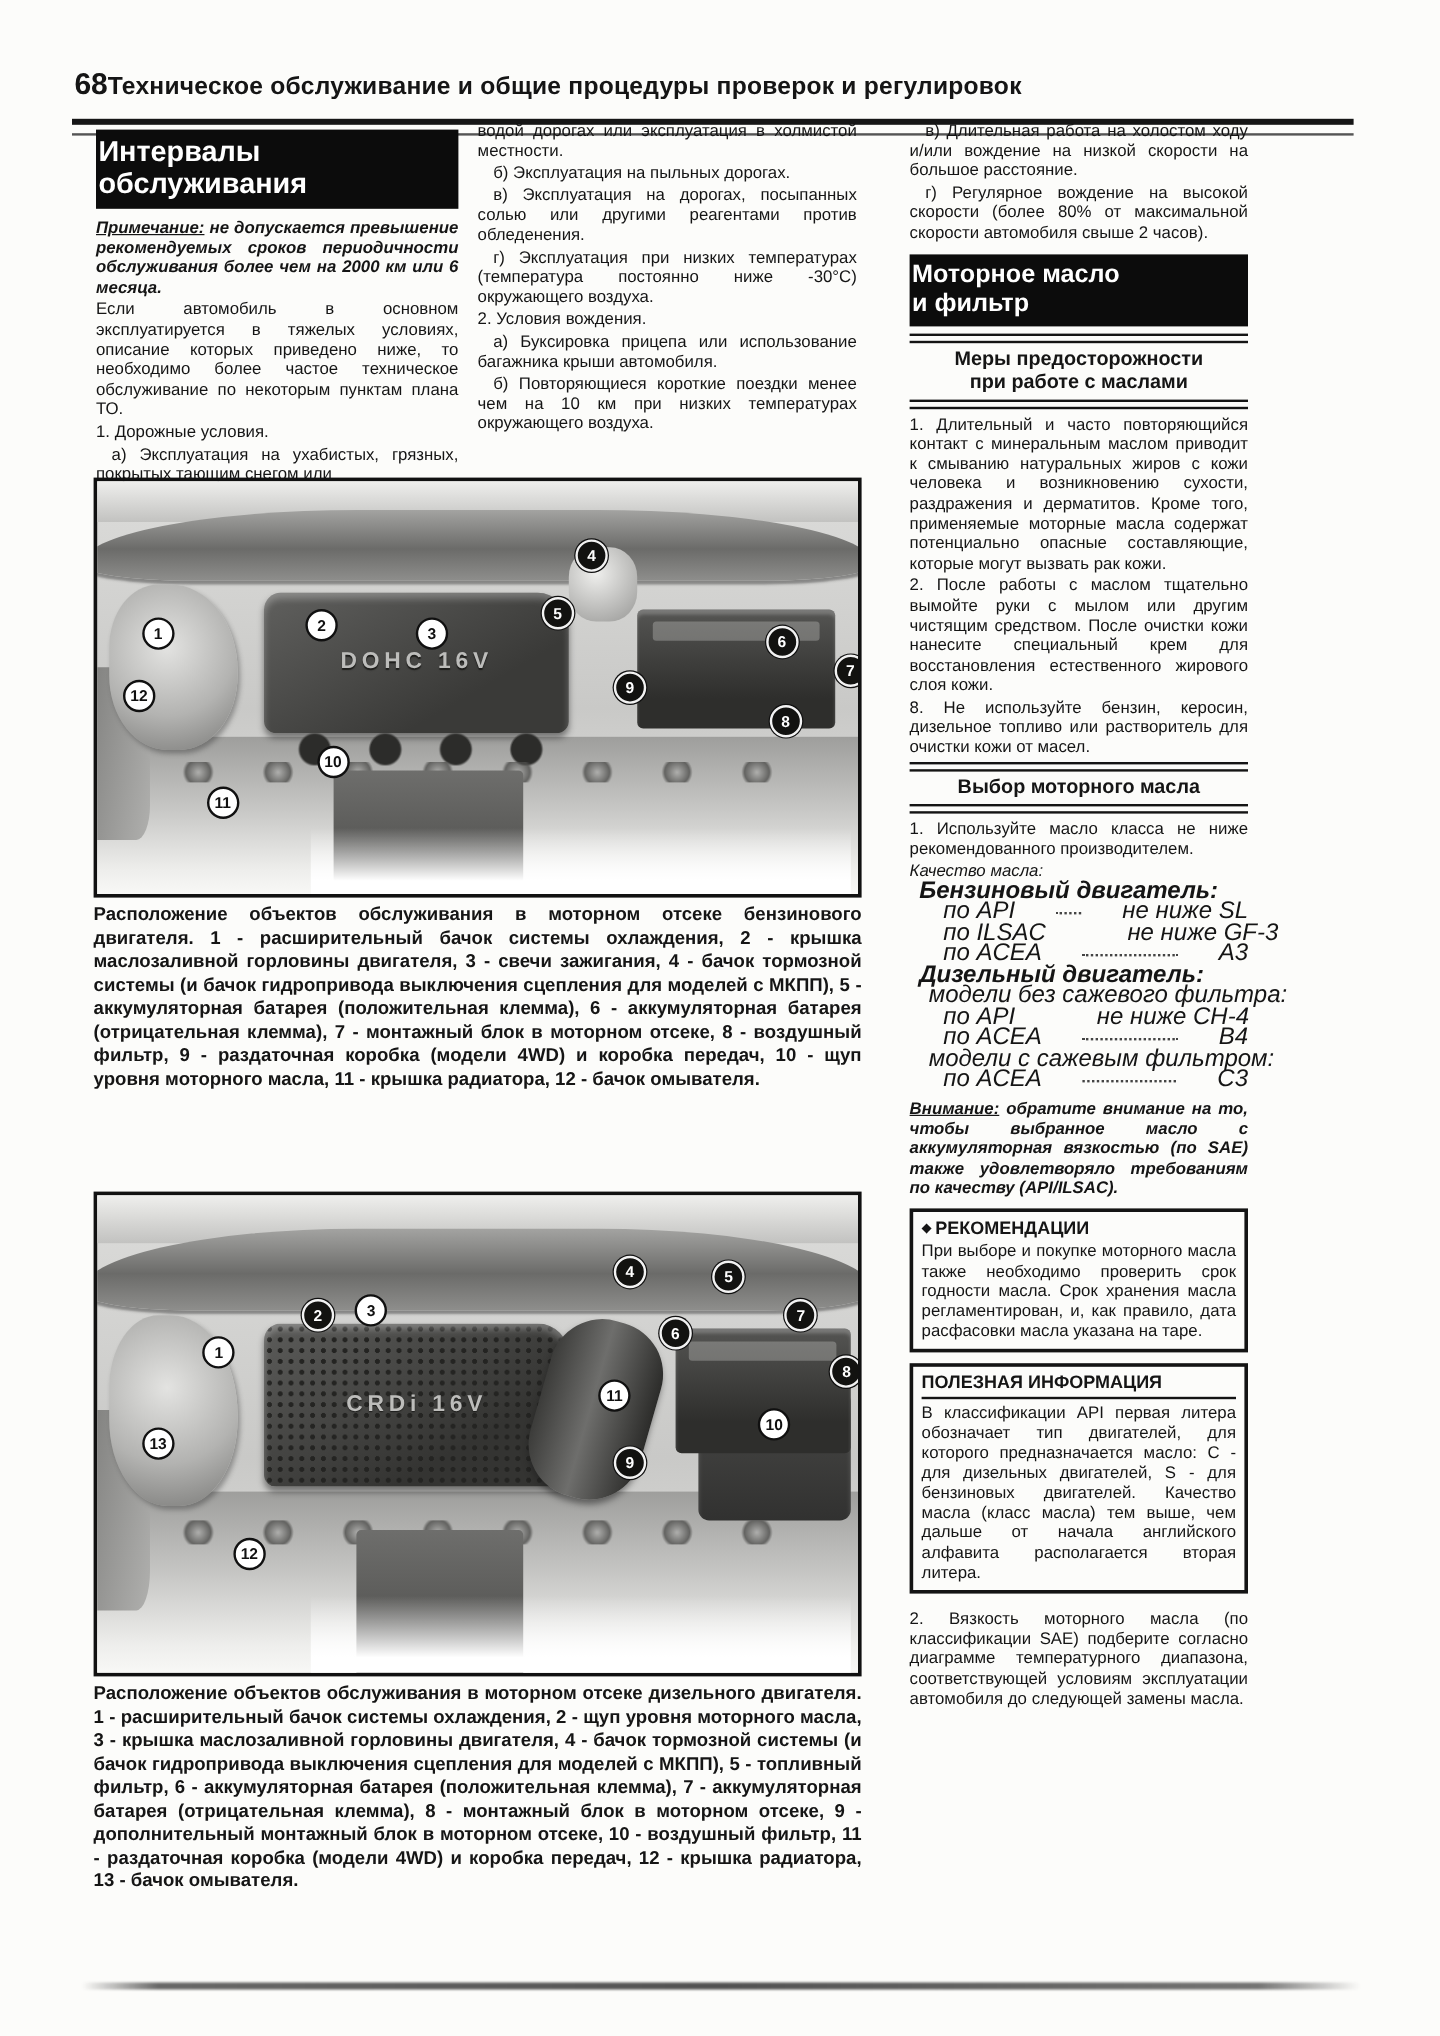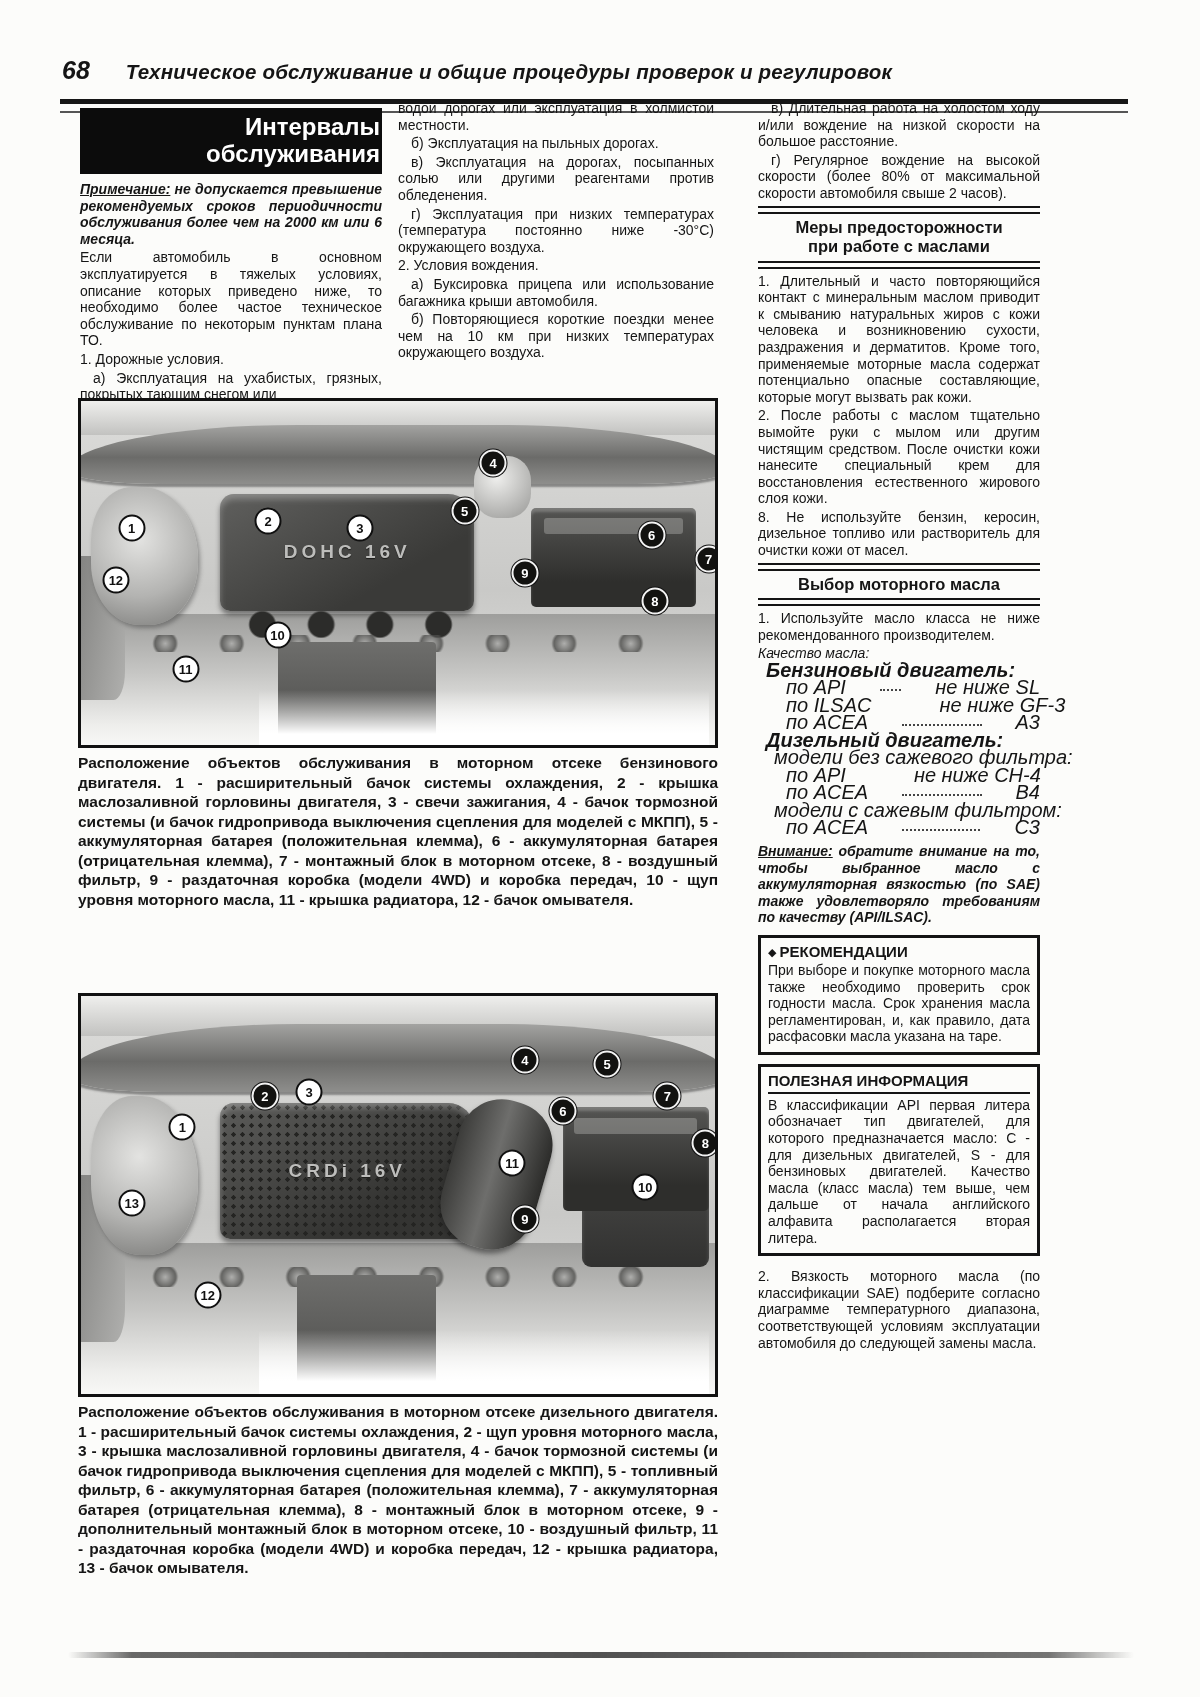--- a/index.html
+++ b/index.html
@@ -4,32 +4,32 @@
 <style>
   html,body{margin:0;padding:0;}
   body{
     width:1200px;height:1697px;position:relative;
     background:#fcfcfa;color:#151515;
     font-family:"Liberation Sans","DejaVu Sans",sans-serif;
     -webkit-font-smoothing:antialiased;
   }
   .abs{position:absolute;}
   
-  #page-header{left:62px;top:56px;width:1070px;display:flex;align-items:baseline;gap:36px;font-style:italic;}
+  #page-header{left:62px;top:56px;width:1070px;display:flex;align-items:baseline;}
   #page-number{font-size:25px;font-weight:bold;}
   #page-title{font-size:20.5px;font-weight:bold;letter-spacing:.2px;}
   #header-rule{left:60px;top:99px;width:1068px;height:7px;border-top:5px solid #161616;border-bottom:2px solid #555;}
   
   .col{font-size:14px;line-height:16.6px;text-align:justify;}
   #col1{left:80px;top:106px;width:302px;}
   #col2{left:398px;top:100px;width:316px;}
   #col3{left:758px;top:100px;width:282px;}
   .col p{margin:0 0 2px 0;}
   p.li{text-indent:13px;}
-  .blackbox{background:#0c0c0c;color:#fff;text-align:right;font-weight:bold;padding:5px 2px 7px;margin:2px 0 6px;}
+  .blackbox{background:#0c0c0c;color:#fff;text-align:left;font-weight:bold;padding:5px 2px 7px;margin:2px 0 6px;}
   #col1 .blackbox{font-size:24px;line-height:27px;margin-bottom:7px;}
   #col3 .blackbox{font-size:21px;line-height:24px;margin-top:10px;}
   .rule-double{height:4px;border-top:2px solid #141414;border-bottom:2px solid #141414;margin:4px 0;}
   .subhead{font-weight:bold;font-size:16.5px;line-height:19.5px;text-align:center;margin:4px 0;text-indent:0;}
   .note,.attention{font-style:italic;font-weight:bold;}
   .u{text-decoration:underline;}
   
   .spec{font-style:italic;font-size:20px;line-height:17.5px;display:flex;align-items:baseline;}
   .spec .lbl{white-space:nowrap;}
   .spec .leader{flex:1;border-bottom:2px dotted #444;margin:0 4px;transform:translateY(-3px);}
@@ -105,20 +105,24 @@
   <p class="li">г) Эксплуатация при низких температурах (температура постоянно ниже -30°С) окружающего воздуха.</p>
   <p>2. Условия вождения.</p>
   <p class="li">а) Буксировка прицепа или использование багажника крыши автомобиля.</p>
   <p class="li">б) Повторяющиеся короткие поездки менее чем на 10 км при низких температурах окружающего воздуха.</p>
 </div>
 
 <div id="col3" class="abs col">
   <p class="li">в) Длительная работа на холостом ходу и/или вождение на низкой скорости на большое расстояние.</p>
   <p class="li">г) Регулярное вождение на высокой скорости (более 80% от максимальной скорости автомобиля свыше 2 часов).</p>
 
+  <div class="blackbox">
+    <div>Моторное масло</div>
+    <div>и фильтр</div>
+  </div>
 
   <div class="rule-double"></div>
   <p class="subhead">
     <span>Меры предосторожности</span><br>
     <span>при работе с маслами</span>
   </p>
   <div class="rule-double"></div>
 
   <p>1. Длительный и часто повторяющийся контакт с минеральным маслом приводит к смыванию натуральных жиров с кожи человека и возникновению сухости, раздражения и дерматитов. Кроме того, применяемые моторные масла содержат потенциально опасные составляющие, которые могут вызвать рак кожи.</p>
   <p>2. После работы с маслом тщательно вымойте руки с мылом или другим чистящим средством. После очистки кожи нанесите специальный крем для восстановления естественного жирового слоя кожи.</p>

